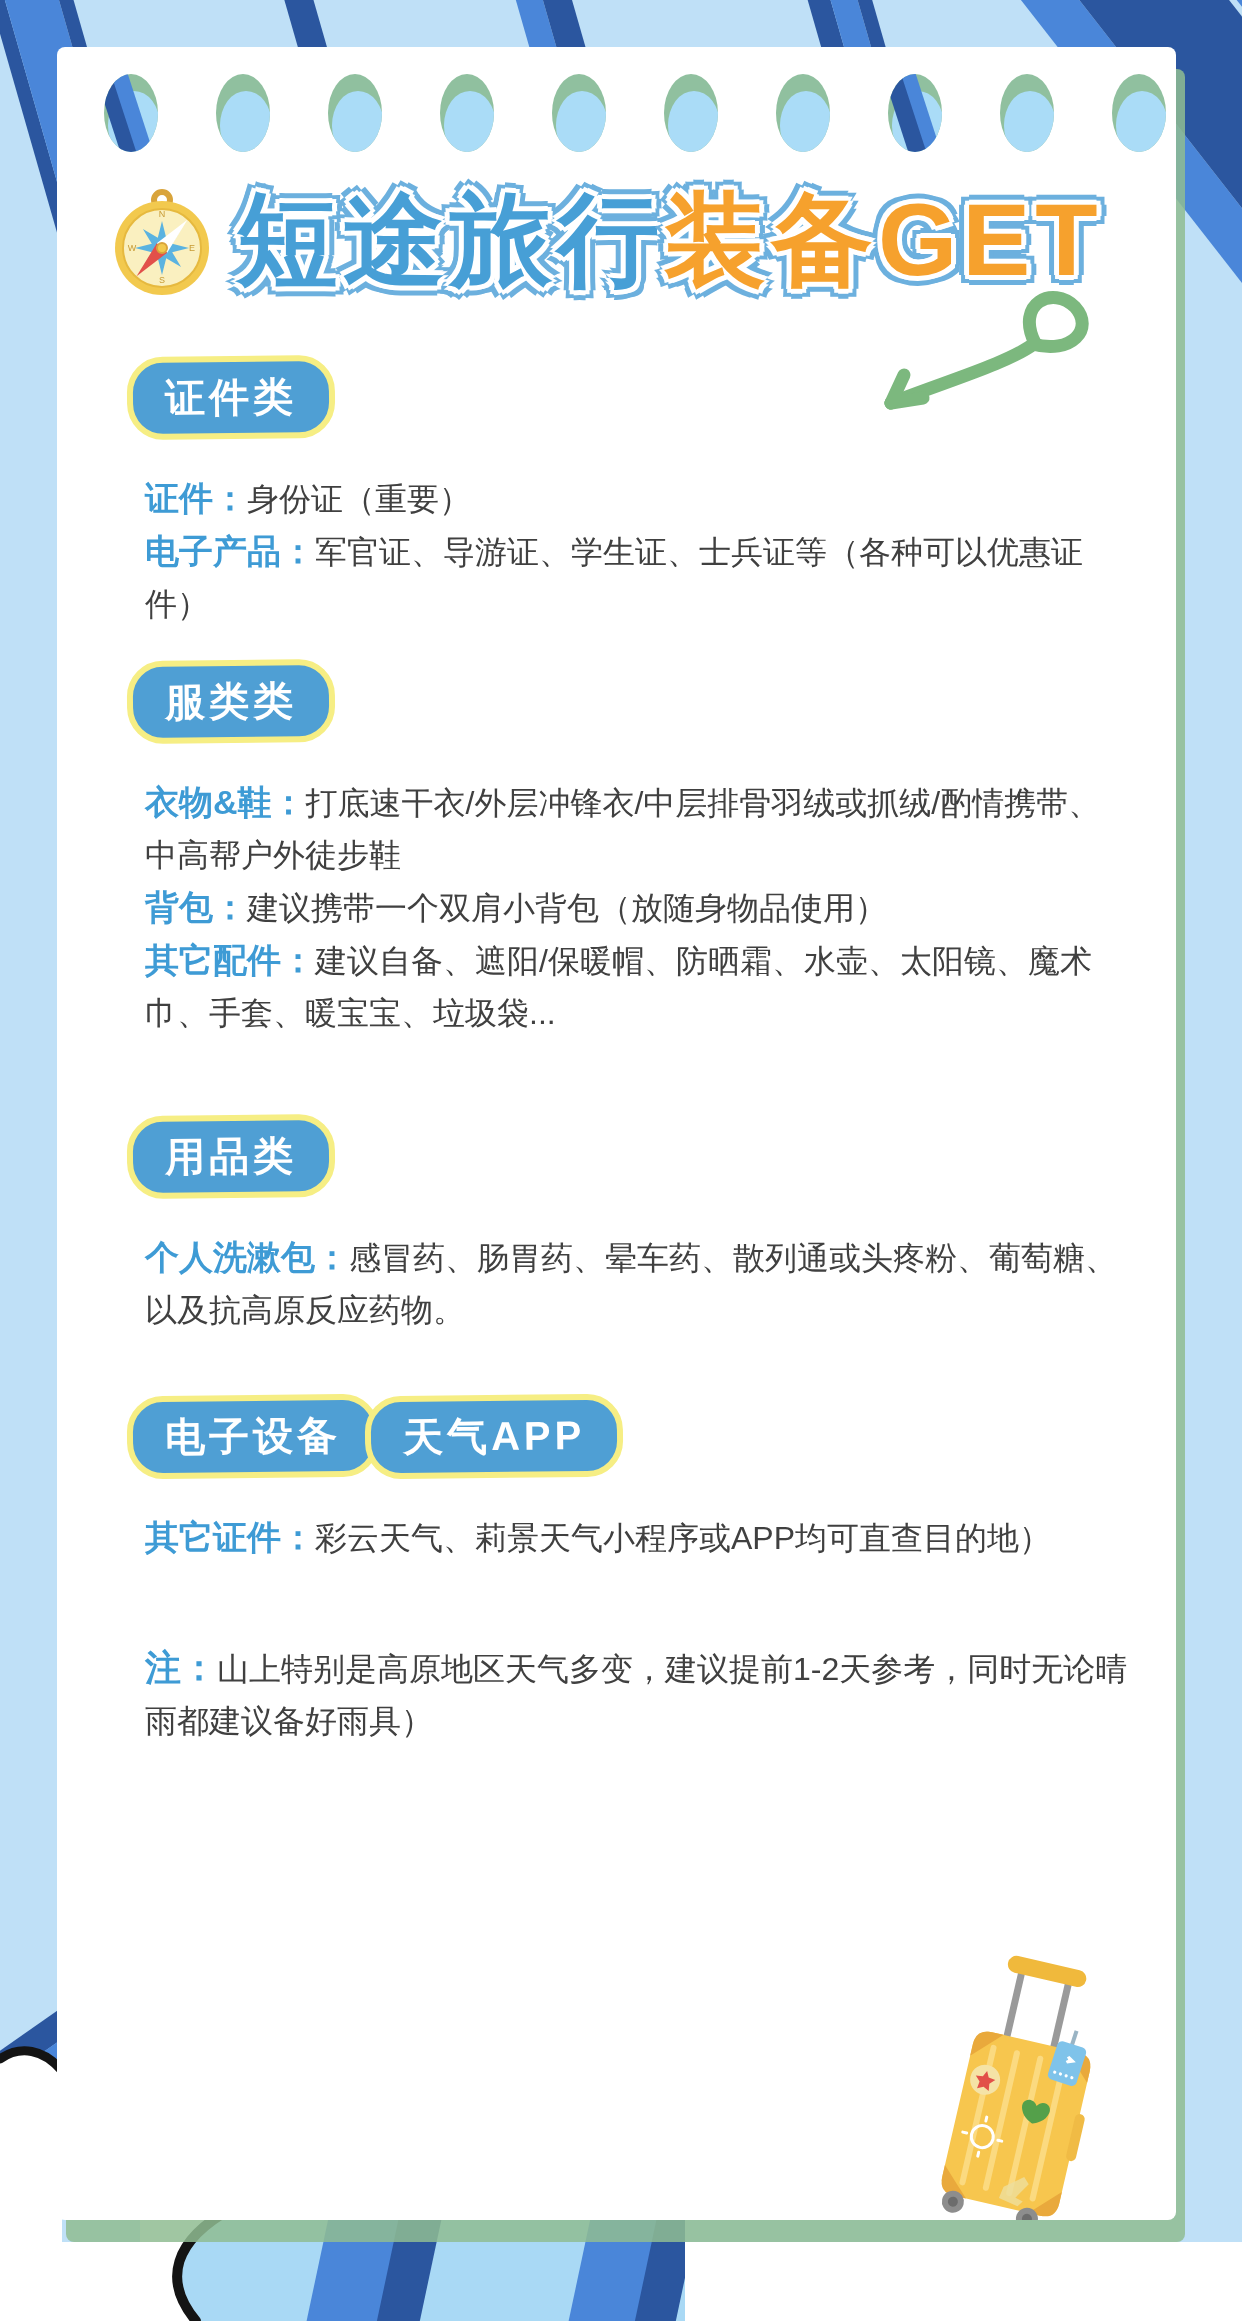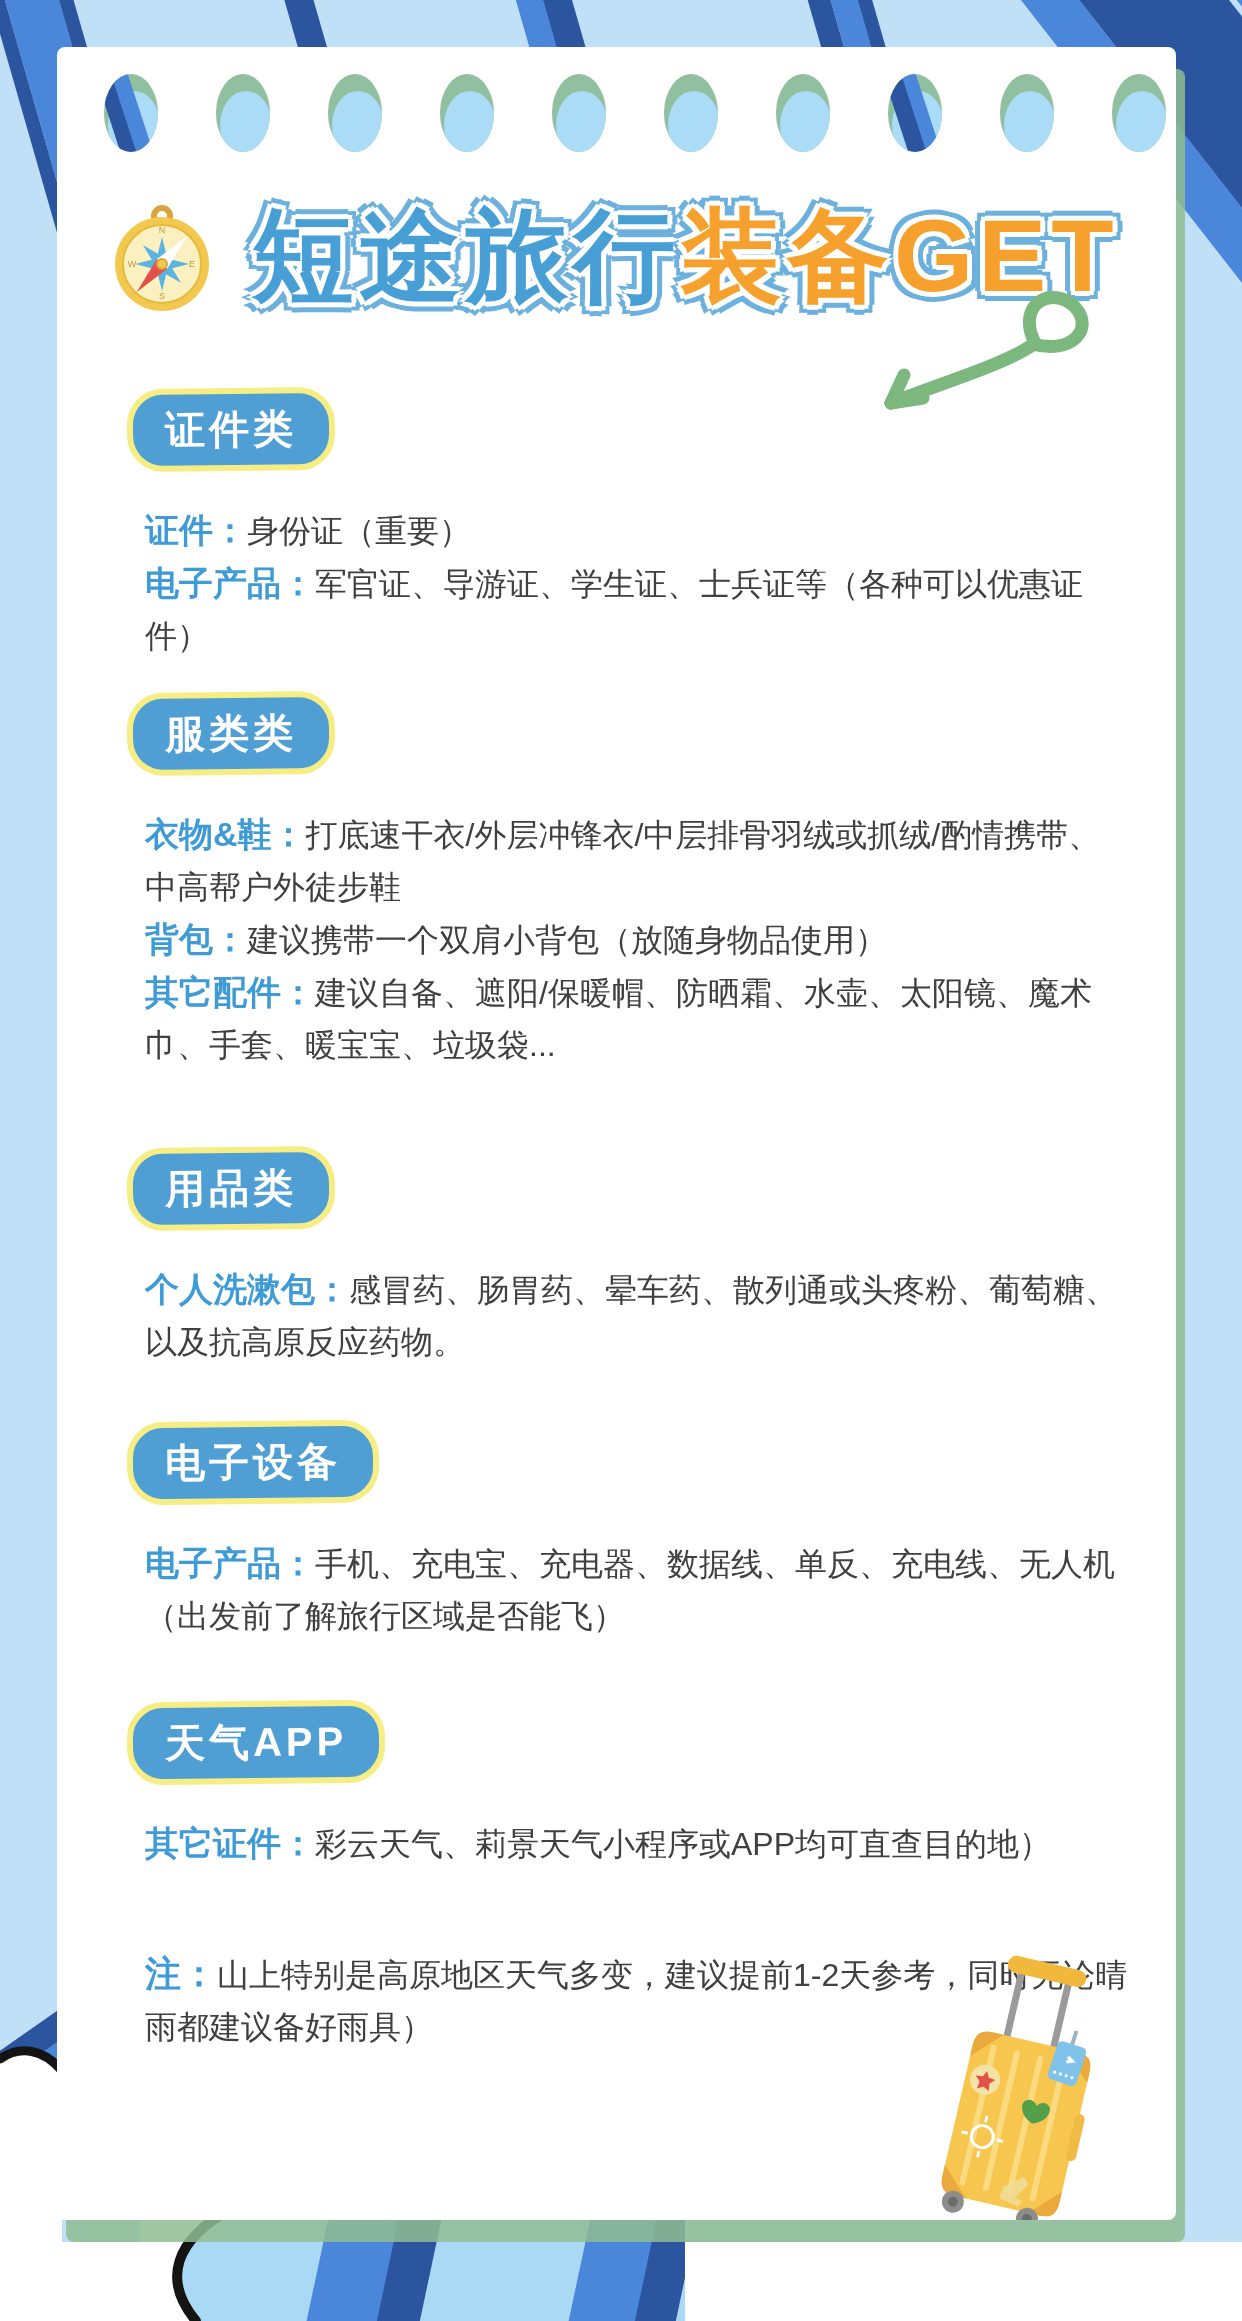--- a/index.html
+++ b/index.html
@@ -144,21 +144,21 @@
         <g transform="rotate(42 50 62)">
           <polygon points="50,24 57,62 43,62" fill="#ffffff"></polygon>
           <polygon points="50,100 57,62 43,62" fill="#e2504a"></polygon>
         </g>
         <circle cx="50" cy="62" r="5" fill="#f2c94e" stroke="#d9a43b" stroke-width="2"></circle>
         <text x="50" y="31" font-size="9" fill="#c79a33" text-anchor="middle">N</text>
         <text x="50" y="97" font-size="9" fill="#c79a33" text-anchor="middle">S</text>
         <text x="20" y="65" font-size="9" fill="#c79a33" text-anchor="middle">W</text>
         <text x="80" y="65" font-size="9" fill="#c79a33" text-anchor="middle">E</text>
       </svg>
-      <h1 class="title" style="margin:16px"><span class="t-blue">短途旅行</span><span class="t-orange">装备GET</span></h1>
+      <h1 class="title" style="margin:0"><span class="t-blue">短途旅行</span><span class="t-orange">装备GET</span></h1>
     </div>
 
     <svg class="arrow-svg" width="230" height="150" viewBox="0 0 230 150">
       <g stroke="#7cb87e" stroke-width="13" fill="none" stroke-linecap="round">
         <path d="M24 118 C 80 96, 142 78, 168 58 C 148 18, 186 0, 208 22 C 228 44, 204 70, 166 59"></path>
         <path d="M24 118 L 56 113"></path>
         <path d="M24 118 L 37 90"></path>
       </g>
     </svg>
 
@@ -180,23 +180,20 @@
       </div>
 
       
       <div class="badge mt-b3">用品类</div>
       <div class="items">
         <p><span class="lbl">个人洗漱包：</span><span>感冒药、肠胃药、晕车药、散列通或头疼粉、葡萄糖、以及抗高原反应药物。</span></p>
       </div>
 
       
       <div class="badge mt-b4">电子设备</div>
-      <div class="items">
-        <p><span class="lbl">电子产品：</span><span>手机、充电宝、充电器、数据线、单反、充电线、无人机（出发前了解旅行区域是否能飞）</span></p>
-      </div>
 
       
       <div class="badge mt-b5">天气APP</div>
       <div class="items">
         <p><span class="lbl">其它证件：</span><span>彩云天气、莉景天气小程序或APP均可直查目的地）</span></p>
       </div>
 
       
       <div class="items note">
         <p><span class="lbl">注：</span><span>山上特别是高原地区天气多变，建议提前1-2天参考，同时无论晴雨都建议备好雨具）</span></p>

